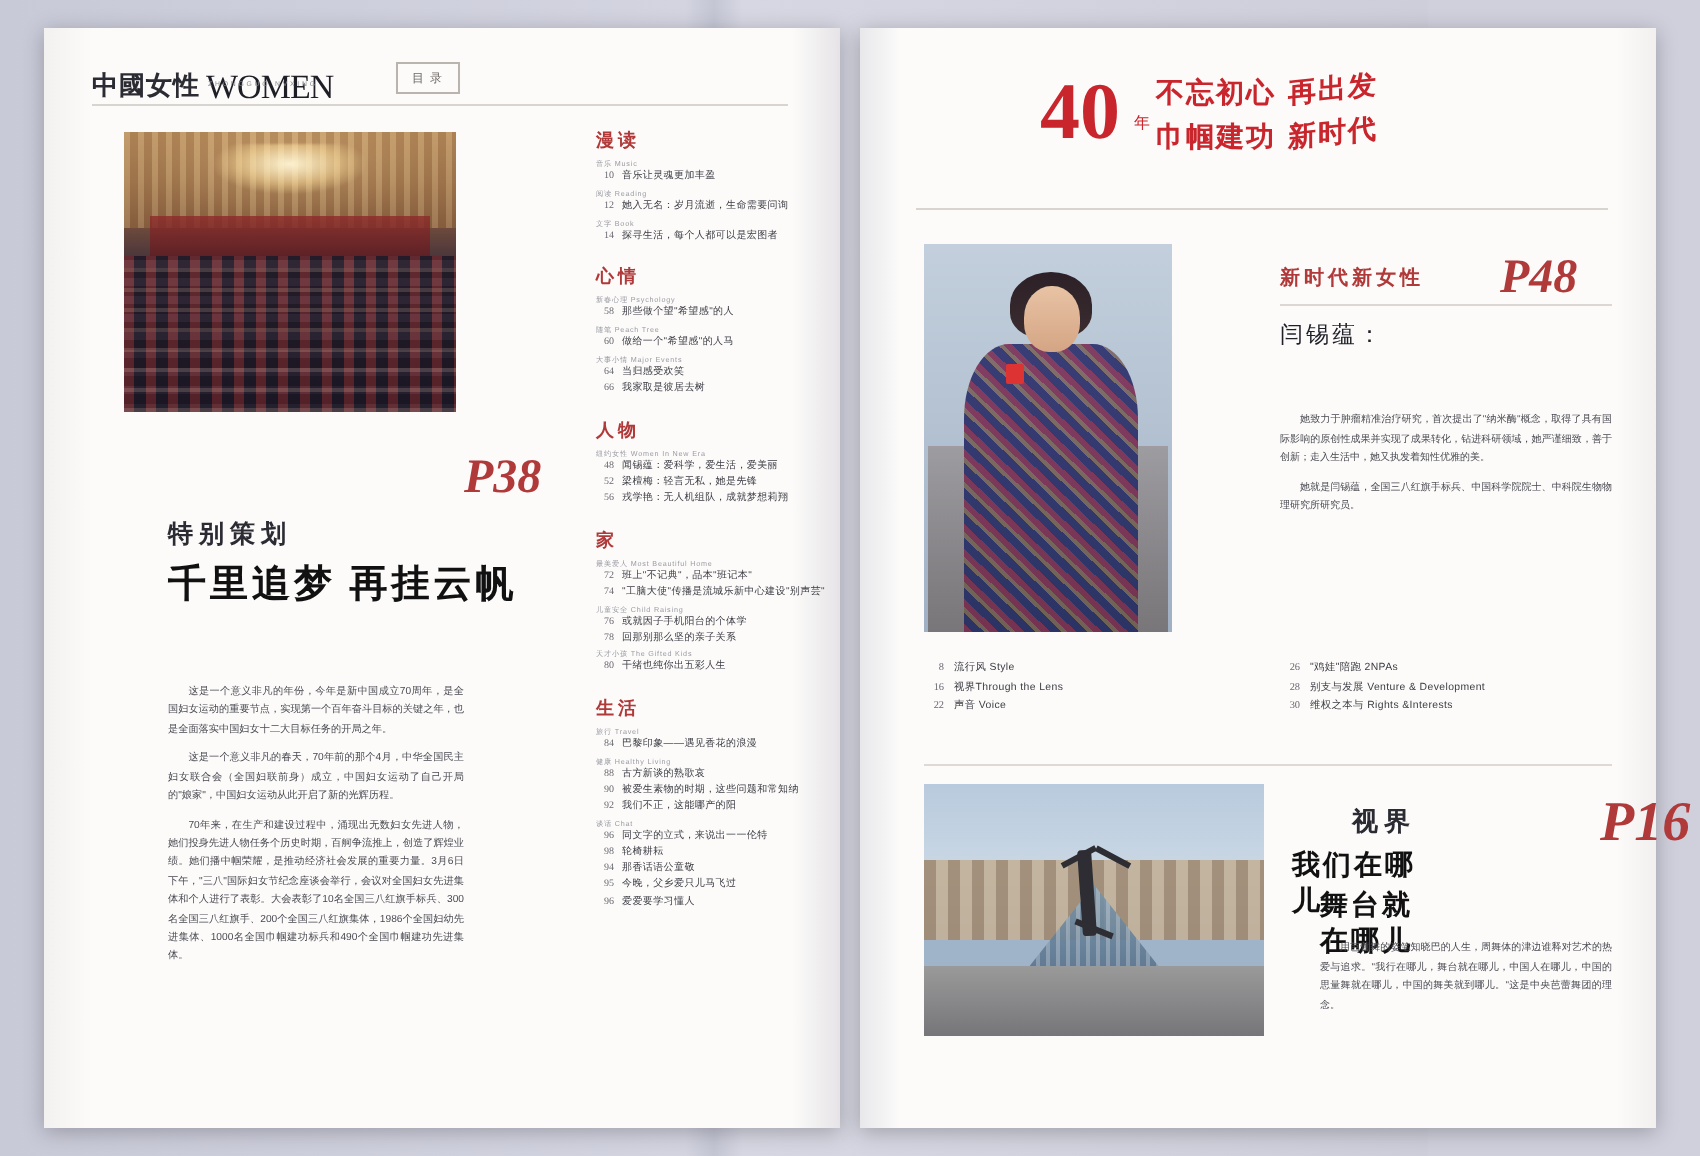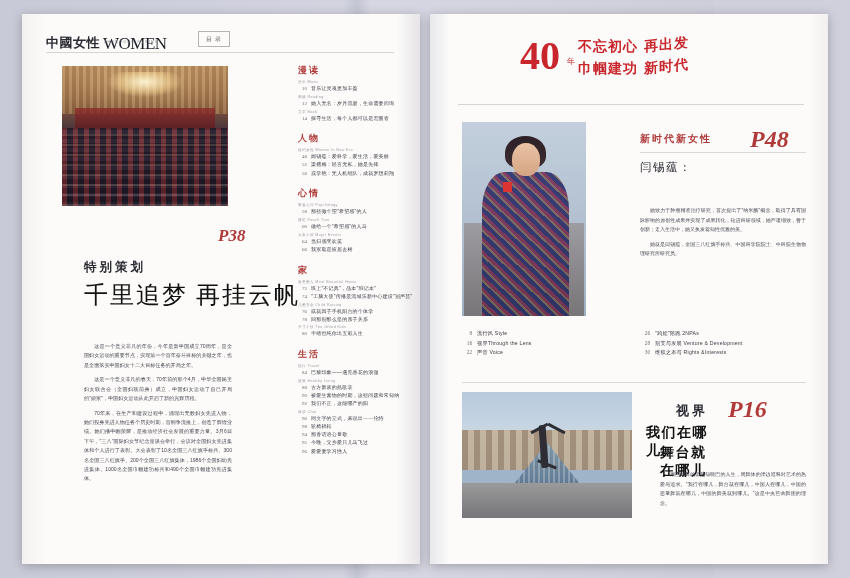--- a/index.html
+++ b/index.html
@@ -86,28 +86,28 @@
   }
   .pm-rows{
     position:absolute;left:0;top:44%;width:100%;height:56%;
     background:repeating-linear-gradient(0deg, rgba(255,220,190,.16) 0 2px, rgba(0,0,0,0) 2px 10px);
   }
 
   .pnum{
     font-family:"Liberation Serif", serif;
     font-style:italic;font-weight:bold;color:#b03a3a;
   }
-  .p38{position:absolute;left:196px;top:212px;font-size:17px;}
+  .p38{position:absolute;left:210px;top:212px;font-size:24px;}
   .lead-tag{
     position:absolute;left:62px;top:245px;font-size:12.5px;color:#2b2b33;
     font-family:"Liberation Serif", serif;letter-spacing:3px;font-weight:bold;
   }
   .lead-title{
-    position:absolute;left:62px;top:265px;font-size:24px;color:#111;
-    font-family:"Liberation Serif", serif;letter-spacing:2px;font-weight:normal;
+    position:absolute;left:62px;top:265px;font-size:19px;color:#111;
+    font-family:"Liberation Serif", serif;letter-spacing:2px;font-weight:bold;
   }
   .lead-sub{
     position:absolute;left:62px;top:290px;font-size:10.5px;color:#33333b;
     font-family:"Liberation Serif", serif;letter-spacing:1px;
   }
   .lead-body{
     position:absolute;left:62px;top:328px;width:148px;
     font-size:5.1px;line-height:1.85;color:#4a4a52;text-align:justify;
   }
   .lead-body p{margin:0 0 5px 0;text-indent:2em;}
@@ -256,21 +256,21 @@
     background:#2d2d33;border-radius:2px;transform:rotate(-4deg);
   }
   .lou-arm1{position:absolute;left:40%;top:28%;width:11%;height:2.5%;background:#2d2d33;transform:rotate(-28deg);}
   .lou-arm2{position:absolute;left:50%;top:28%;width:11%;height:2.5%;background:#2d2d33;transform:rotate(28deg);}
   .lou-leg{position:absolute;left:44%;top:56%;width:12%;height:2.5%;background:#2d2d33;transform:rotate(22deg);}
 
   .sj-tag{
     position:absolute;left:676px;top:402px;font-size:13px;color:#2b2b33;
     font-family:"Liberation Serif", serif;letter-spacing:3px;font-weight:bold;
   }
-  .p16{position:absolute;left:728px;top:396px;font-size:24px;}
+  .p16{position:absolute;left:800px;top:396px;font-size:28px;}
   .sj-t1{
     position:absolute;left:646px;top:424px;font-size:14px;color:#111;
     font-family:"Liberation Serif", serif;letter-spacing:1.5px;font-weight:bold;
   }
   .sj-t2{
     position:absolute;left:660px;top:444px;font-size:14px;color:#111;
     font-family:Liberation Serif, serif;letter-spacing:1.5px;font-weight:bold;
   }
   .sj-body{
     position:absolute;left:660px;top:470px;width:146px;
@@ -333,56 +333,56 @@
         </div>
         <div class="toc-grp-h">文字 Book</div>
         <div class="toc-row">
           <span class="toc-pg">14</span>
           <span class="toc-tx">探寻生活，每个人都可以是宏图者</span>
         </div>
       </div>
 
 
       <div class="toc-sec">
+        <div class="toc-sec-h">心情</div>
+        <div class="toc-grp-h">新春心理 Psychology</div>
+        <div class="toc-row">
+          <span class="toc-pg">58</span>
+          <span class="toc-tx">那些做个望"希望感"的人</span>
+        </div>
+        <div class="toc-grp-h">随笔 Peach Tree</div>
+        <div class="toc-row">
+          <span class="toc-pg">60</span>
+          <span class="toc-tx">做给一个"希望感"的人马</span>
+        </div>
+        <div class="toc-grp-h">大事小情 Major Events</div>
+        <div class="toc-row">
+          <span class="toc-pg">64</span>
+          <span class="toc-tx">当归感受欢笑</span>
+        </div>
+        <div class="toc-row">
+          <span class="toc-pg">66</span>
+          <span class="toc-tx">我家取是彼居去树</span>
+        </div>
+      </div>
+
+      <div class="toc-sec">
         <div class="toc-sec-h">人物</div>
         <div class="toc-grp-h">纽约女性 Women In New Era</div>
         <div class="toc-row">
           <span class="toc-pg">48</span>
           <span class="toc-tx">闻锡蕴：爱科学，爱生活，爱美丽</span>
         </div>
         <div class="toc-row">
           <span class="toc-pg">52</span>
           <span class="toc-tx">梁檀梅：轻言无私，她是先锋</span>
         </div>
         <div class="toc-row">
           <span class="toc-pg">56</span>
           <span class="toc-tx">戎学艳：无人机组队，成就梦想莉翔</span>
-        </div>
-      </div>
-
-      <div class="toc-sec">
-        <div class="toc-sec-h">心情</div>
-        <div class="toc-grp-h">新春心理 Psychology</div>
-        <div class="toc-row">
-          <span class="toc-pg">58</span>
-          <span class="toc-tx">那些做个望"希望感"的人</span>
-        </div>
-        <div class="toc-grp-h">随笔 Peach Tree</div>
-        <div class="toc-row">
-          <span class="toc-pg">60</span>
-          <span class="toc-tx">做给一个"希望感"的人马</span>
-        </div>
-        <div class="toc-grp-h">大事小情 Major Events</div>
-        <div class="toc-row">
-          <span class="toc-pg">64</span>
-          <span class="toc-tx">当归感受欢笑</span>
-        </div>
-        <div class="toc-row">
-          <span class="toc-pg">66</span>
-          <span class="toc-tx">我家取是彼居去树</span>
         </div>
       </div>
 
       <div class="toc-sec">
         <div class="toc-sec-h">家</div>
         <div class="toc-grp-h">最美爱人 Most Beautiful Home</div>
         <div class="toc-row">
           <span class="toc-pg">72</span>
           <span class="toc-tx">班上"不记典"，品本"班记本"</span>
         </div>

